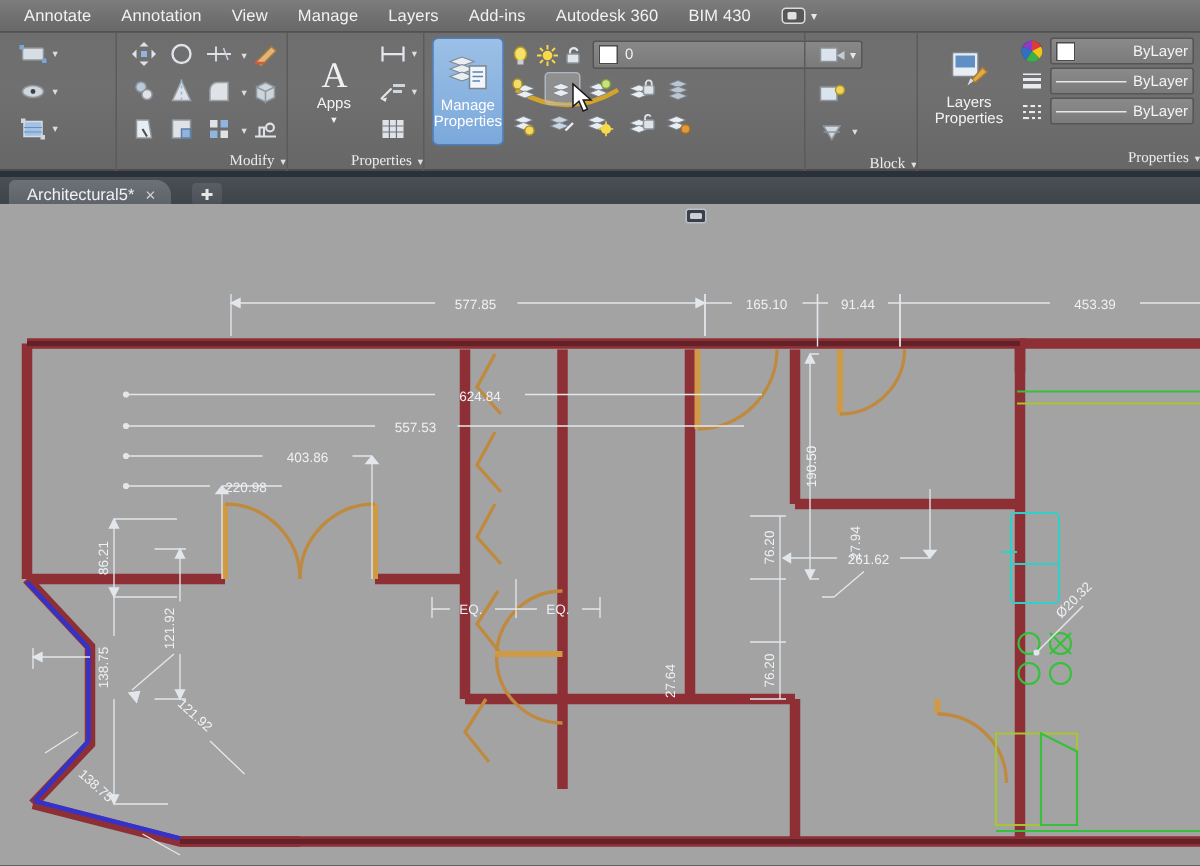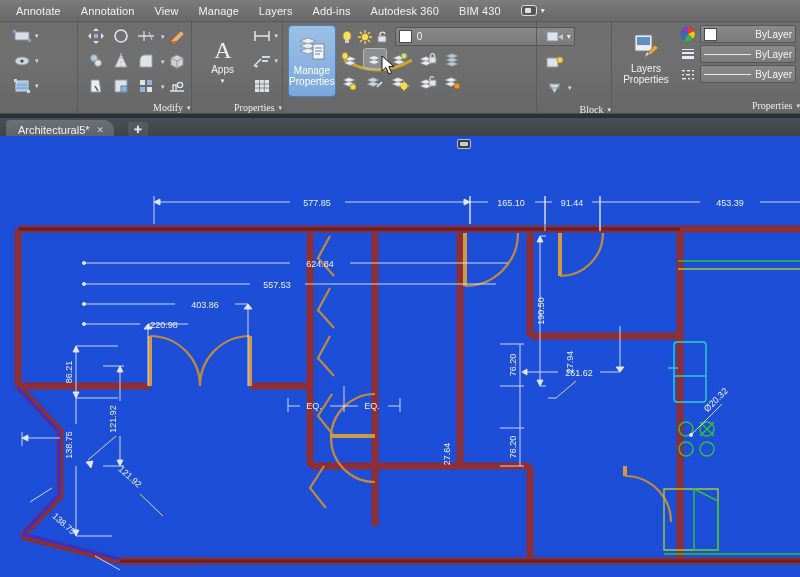--- a/index.html
+++ b/index.html
@@ -106,21 +106,21 @@
   .ftab .x { font-size: 9px; color: #cfcfcf; }
   .ftab-plus {
     position: absolute; left: 128px; top: 4px; width: 20px; height: 15px;
     background: linear-gradient(#595e65,#4c5158); border-radius: 3px;
     color: #e6e6e6; font-size: 10px; display: flex; align-items: center; justify-content: center;
   }
 
   
   .canvas {
     position: absolute; top: 136px; left: 0; width: 800px; height: 441px;
-    background: #1d4ed8; overflow: hidden;
+    background: #a3a3a3; overflow: hidden;
   }
   .canvas svg { display: block; }
   .vpwidget {
     position: absolute; left: 457px; top: 3px; width: 14px; height: 10px;
     border: 1px solid #b9c0c8; border-radius: 2px; background: #3a4049;
   }
   .vpwidget:after{
     content:""; position:absolute; left:2px; top:2px; width:8px; height:4px;
     background:#c9d0d8; border-radius:1px;
   }

